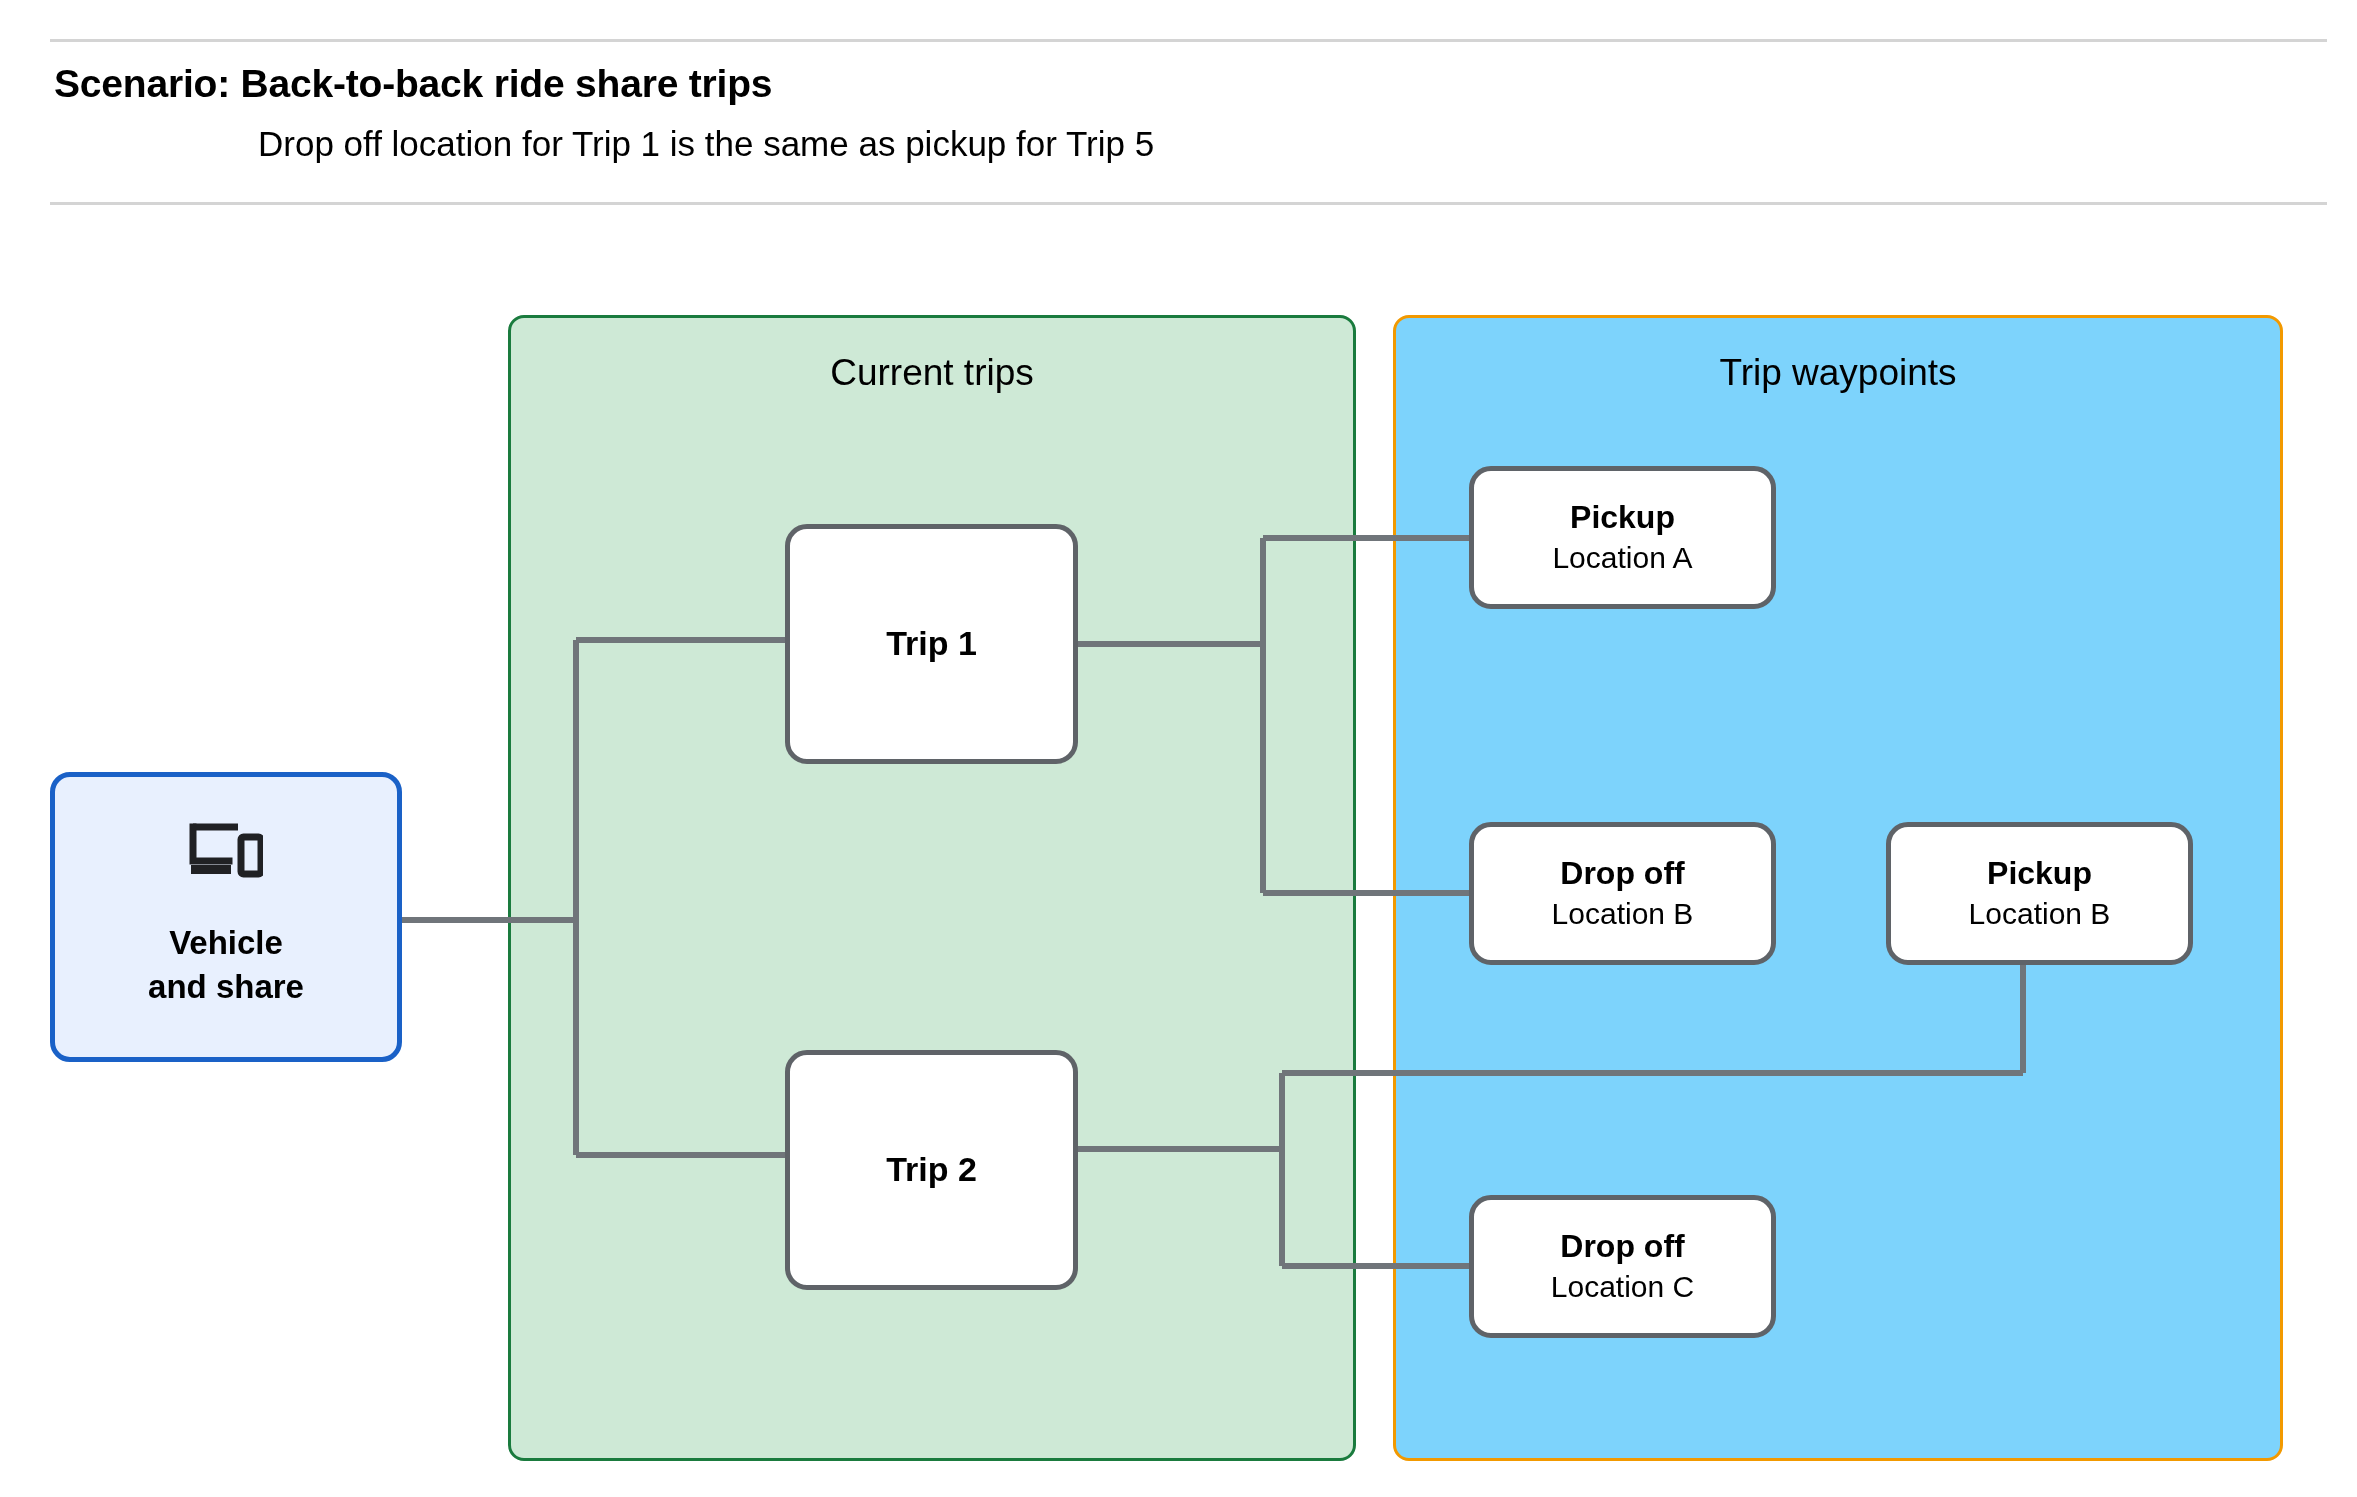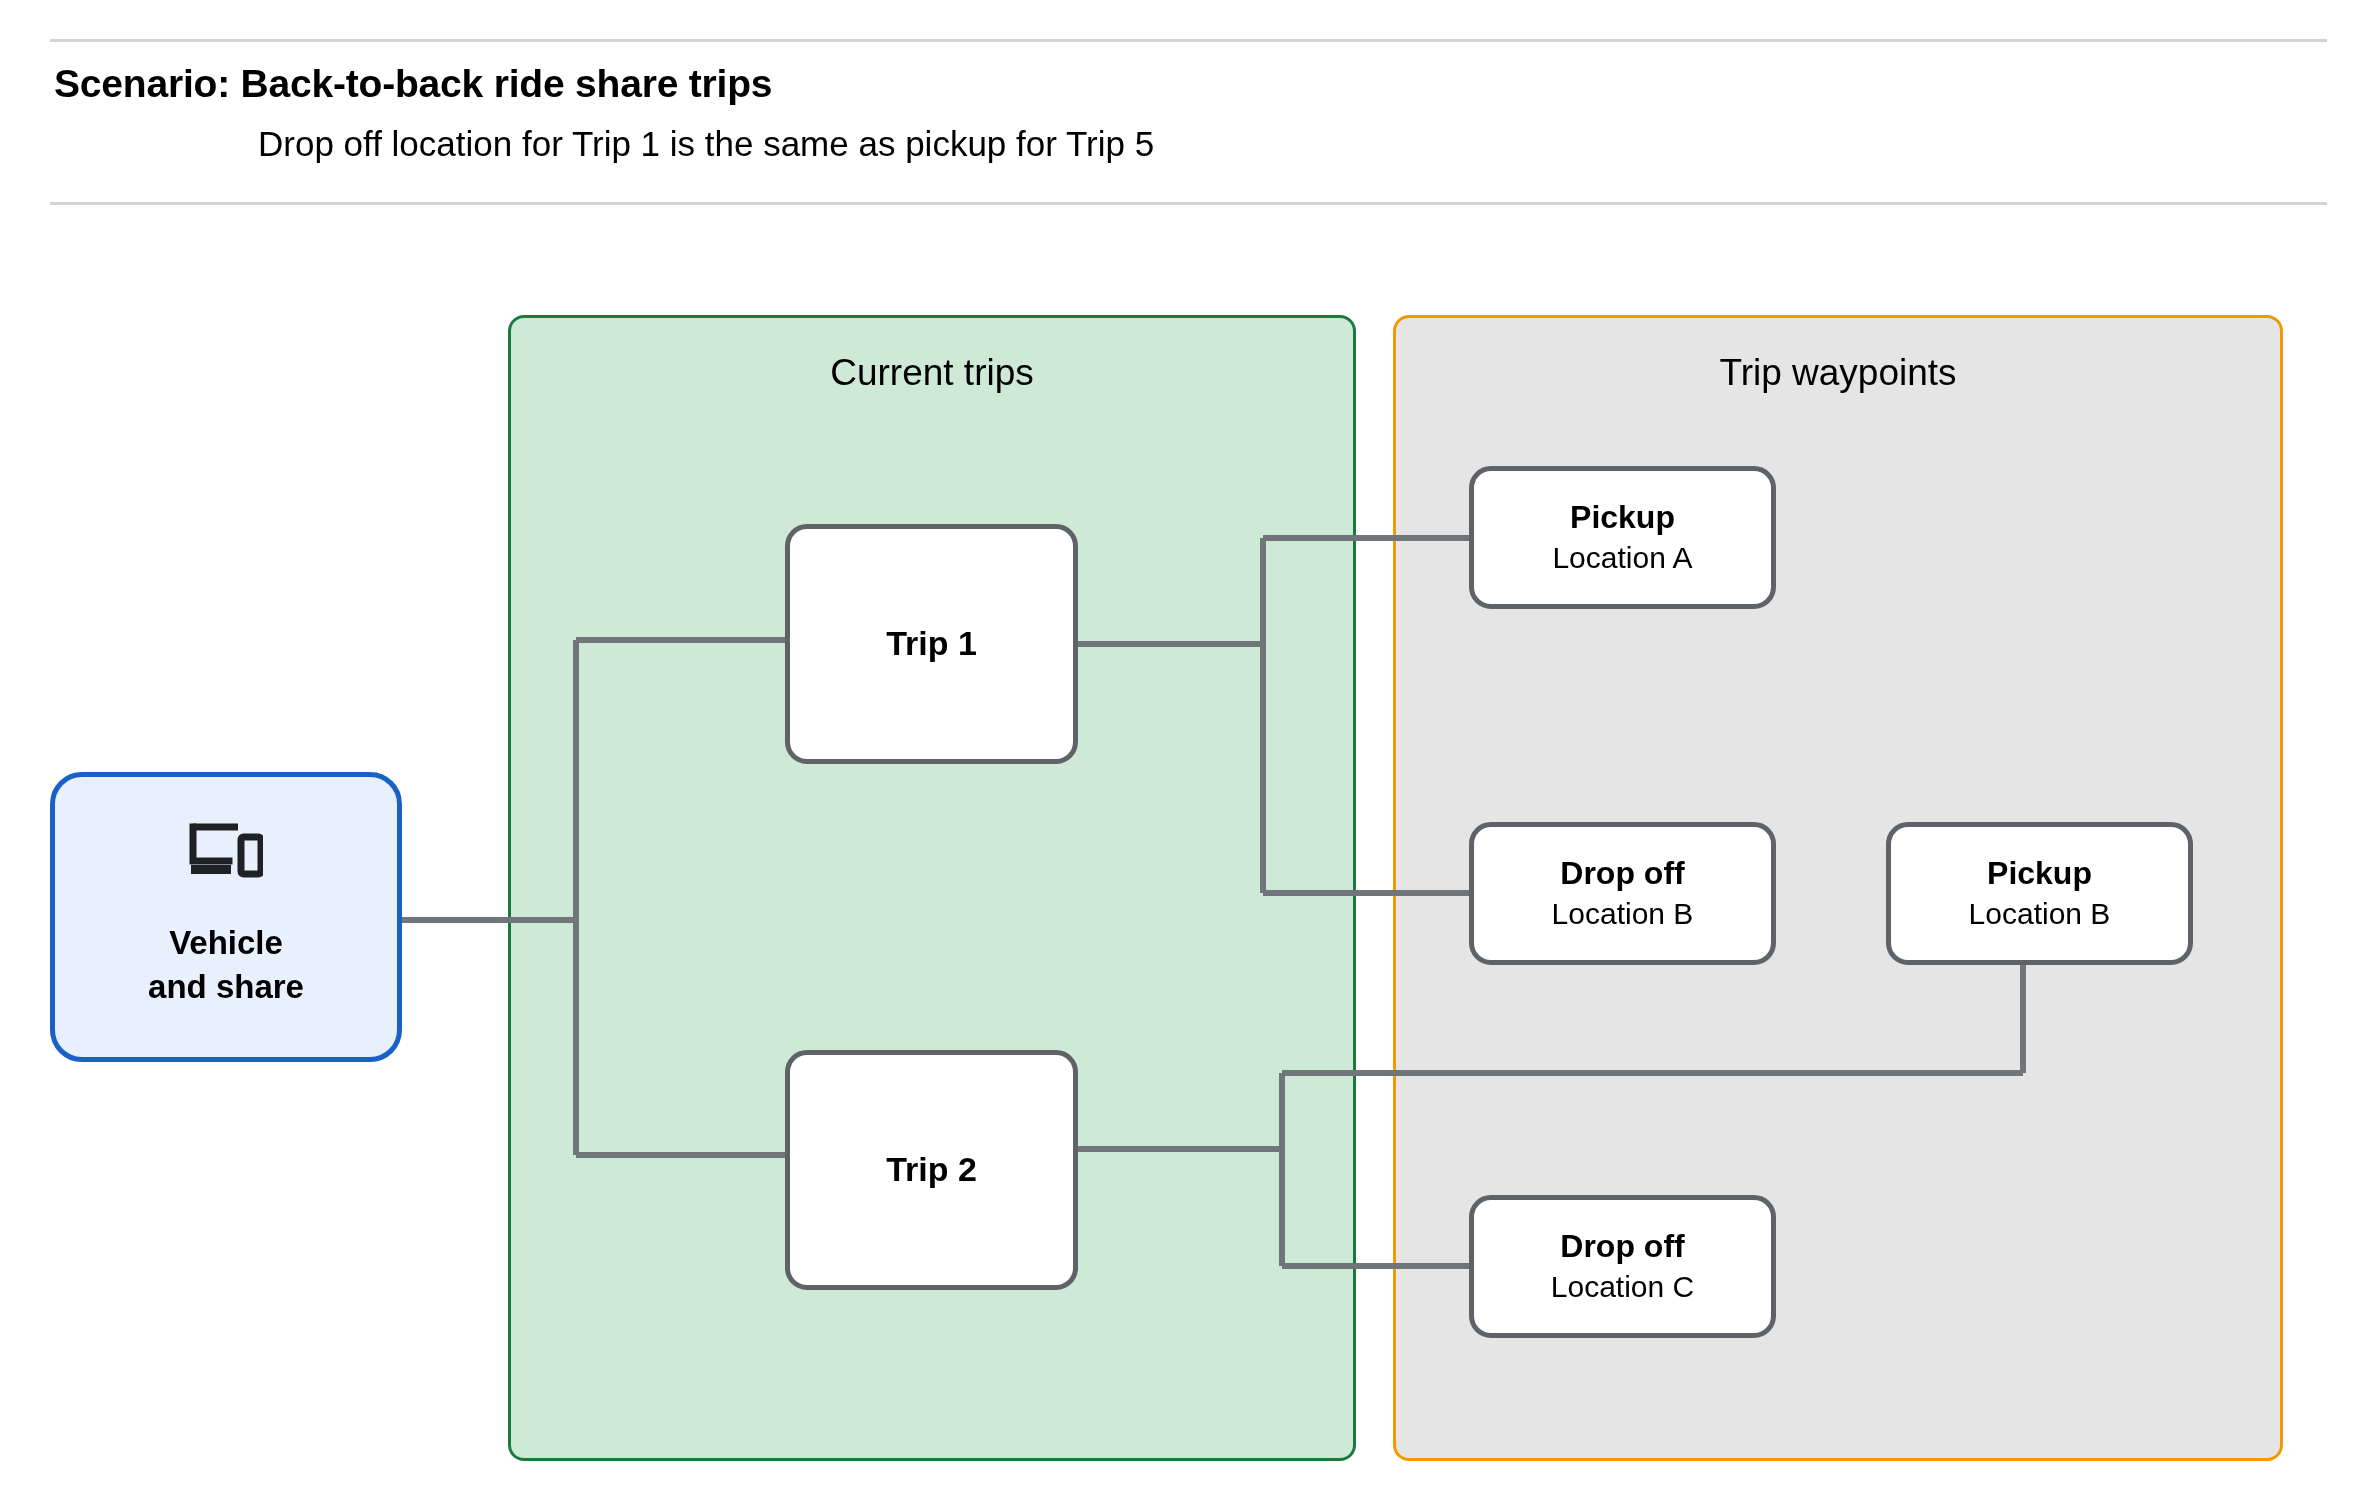--- a/index.html
+++ b/index.html
@@ -73,21 +73,21 @@
     width: 848px;
     height: 1146px;
     background: #cee9d6;
     border: 3px solid #1a7b3e;
   }
   #group-trip-waypoints {
     left: 1383px;
     top: 315px;
     width: 890px;
     height: 1146px;
-    background: #e5e5e5;
+    background: #7dd3fc;
     border: 3px solid #f29900;
   }
   .group-label {
     position: absolute;
     left: 0;
     right: 0;
     top: 34px;
     text-align: center;
     font-size: 37px;
     font-weight: normal;
@@ -124,21 +124,21 @@
     font-weight: bold;
   }
 
   #node-vehicle {
     left: 40px;
     top: 772px;
     width: 352px;
     height: 290px;
     background: #e8f0fe;
     border: 5px solid #1a61c7;
-    border-radius: 32px;
+    border-radius: 20px;
     justify-content: flex-start;
   }
   #node-vehicle .devices-icon {
     margin-top: 46px;
     margin-bottom: 38px;
   }
   #node-vehicle .title {
     font-size: 33px;
     font-weight: bold;
     text-align: center;

